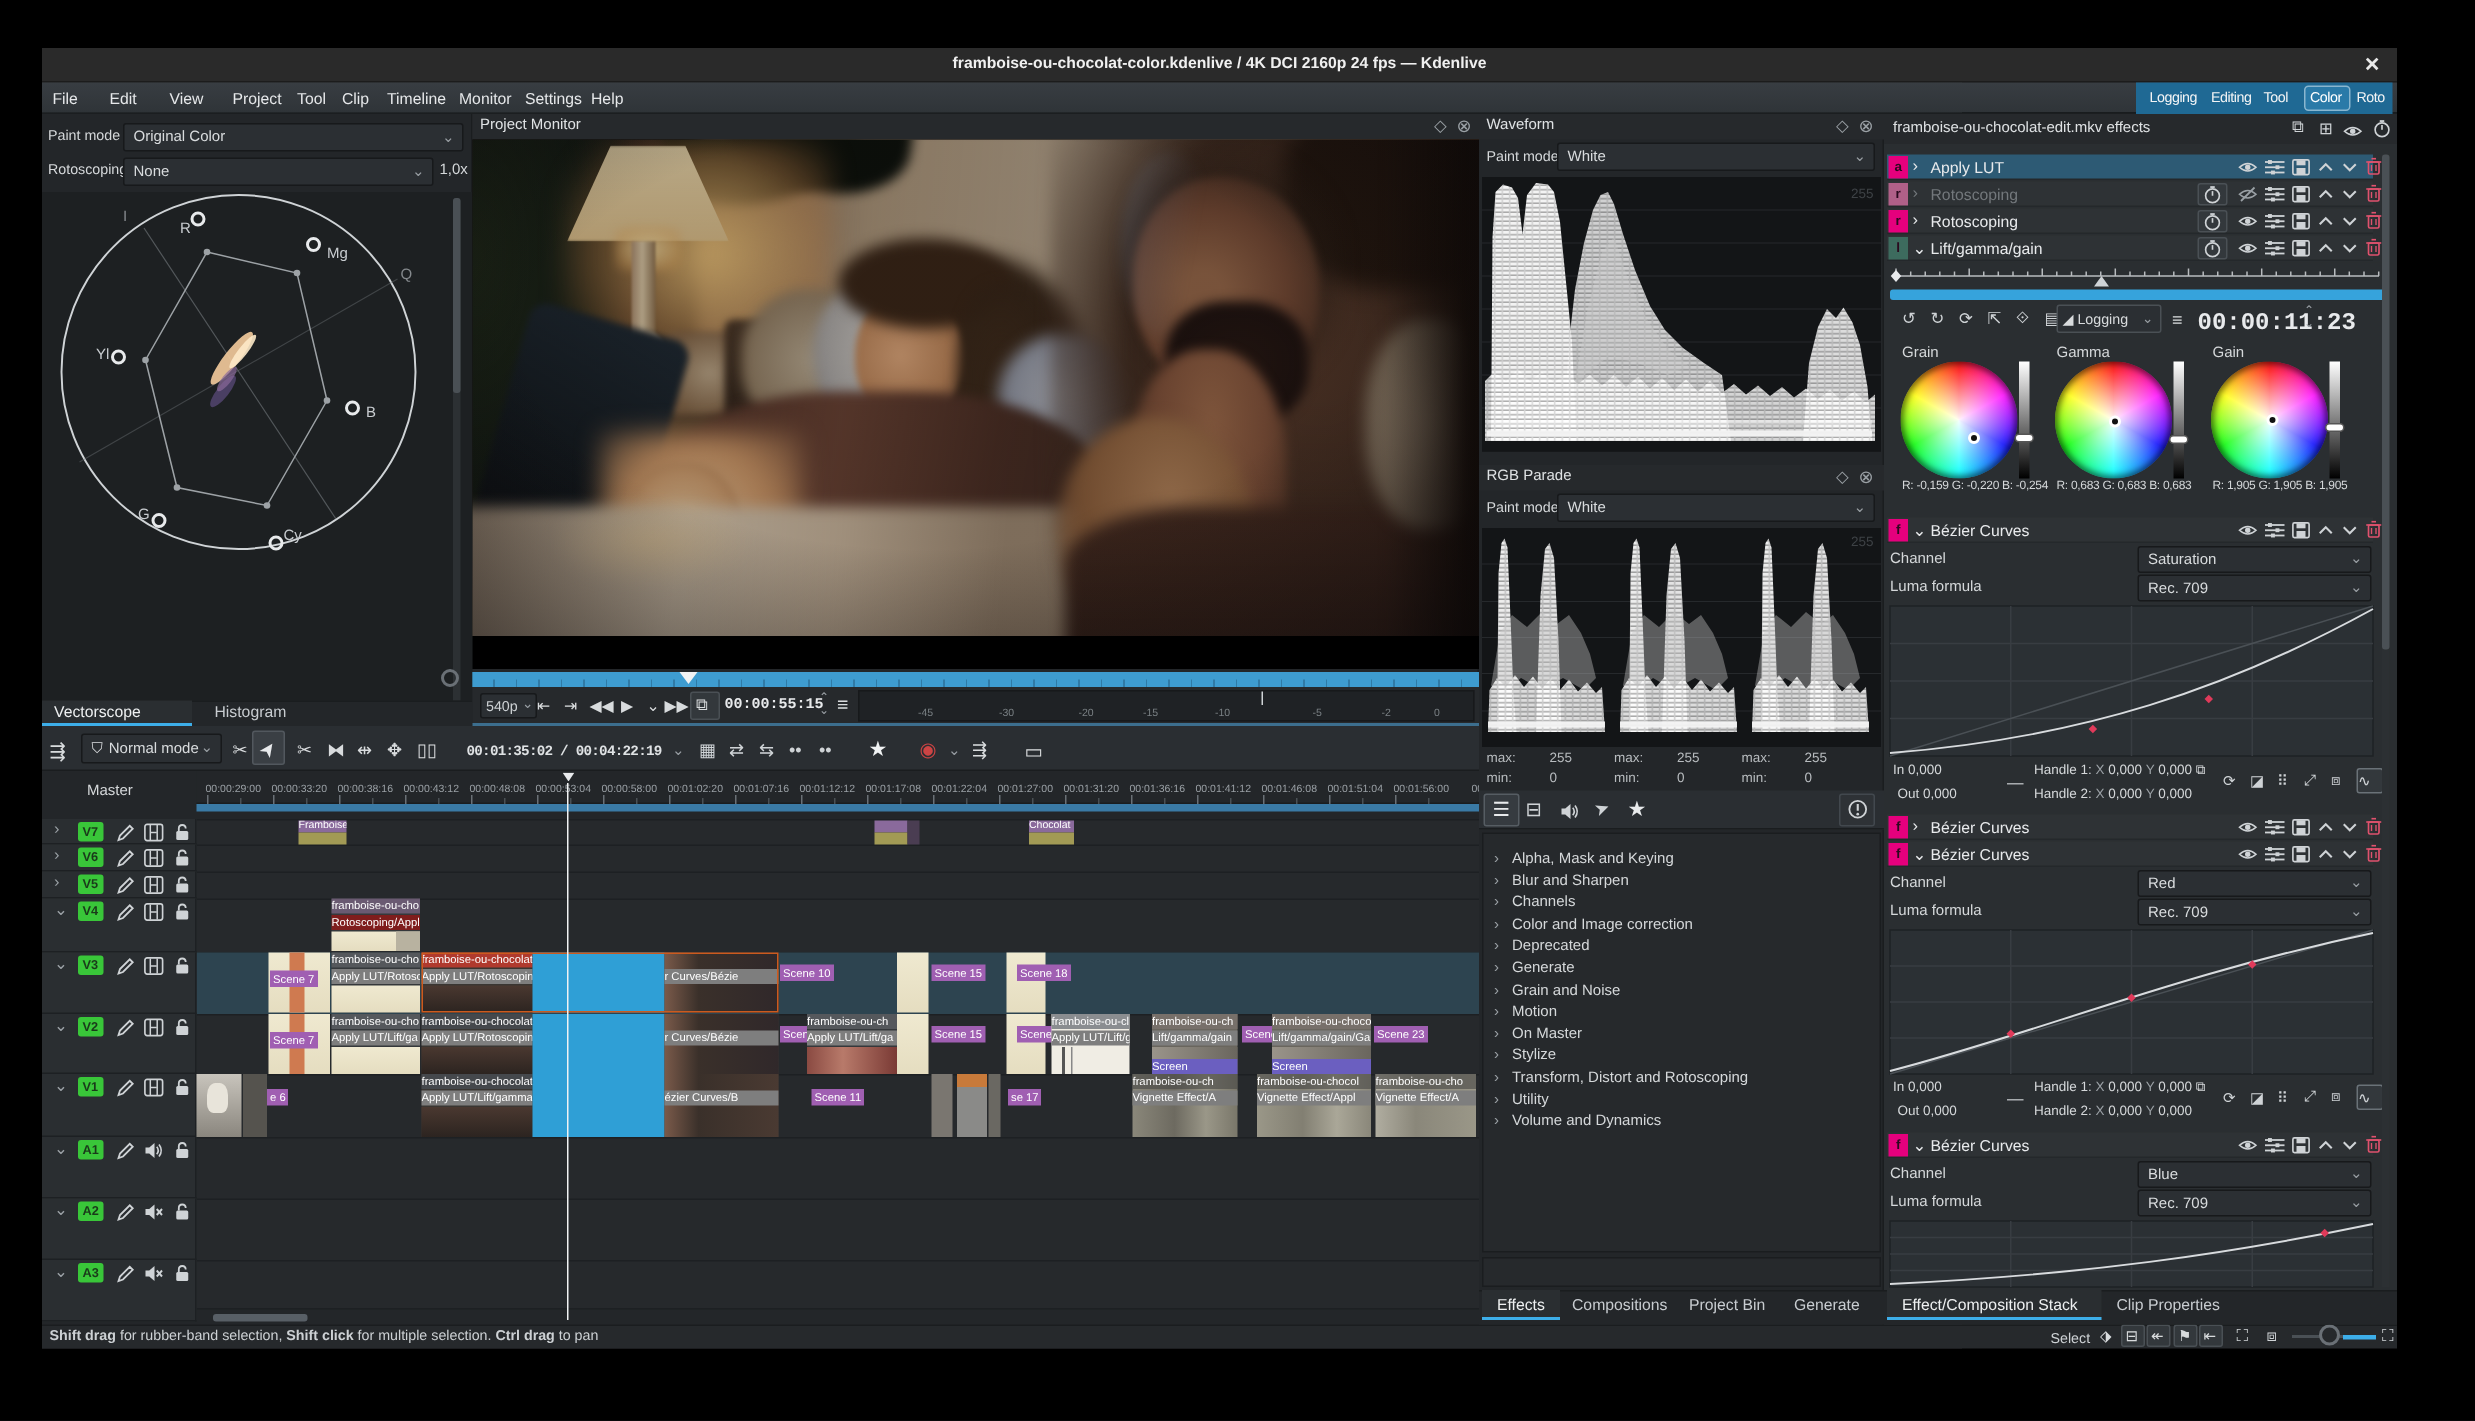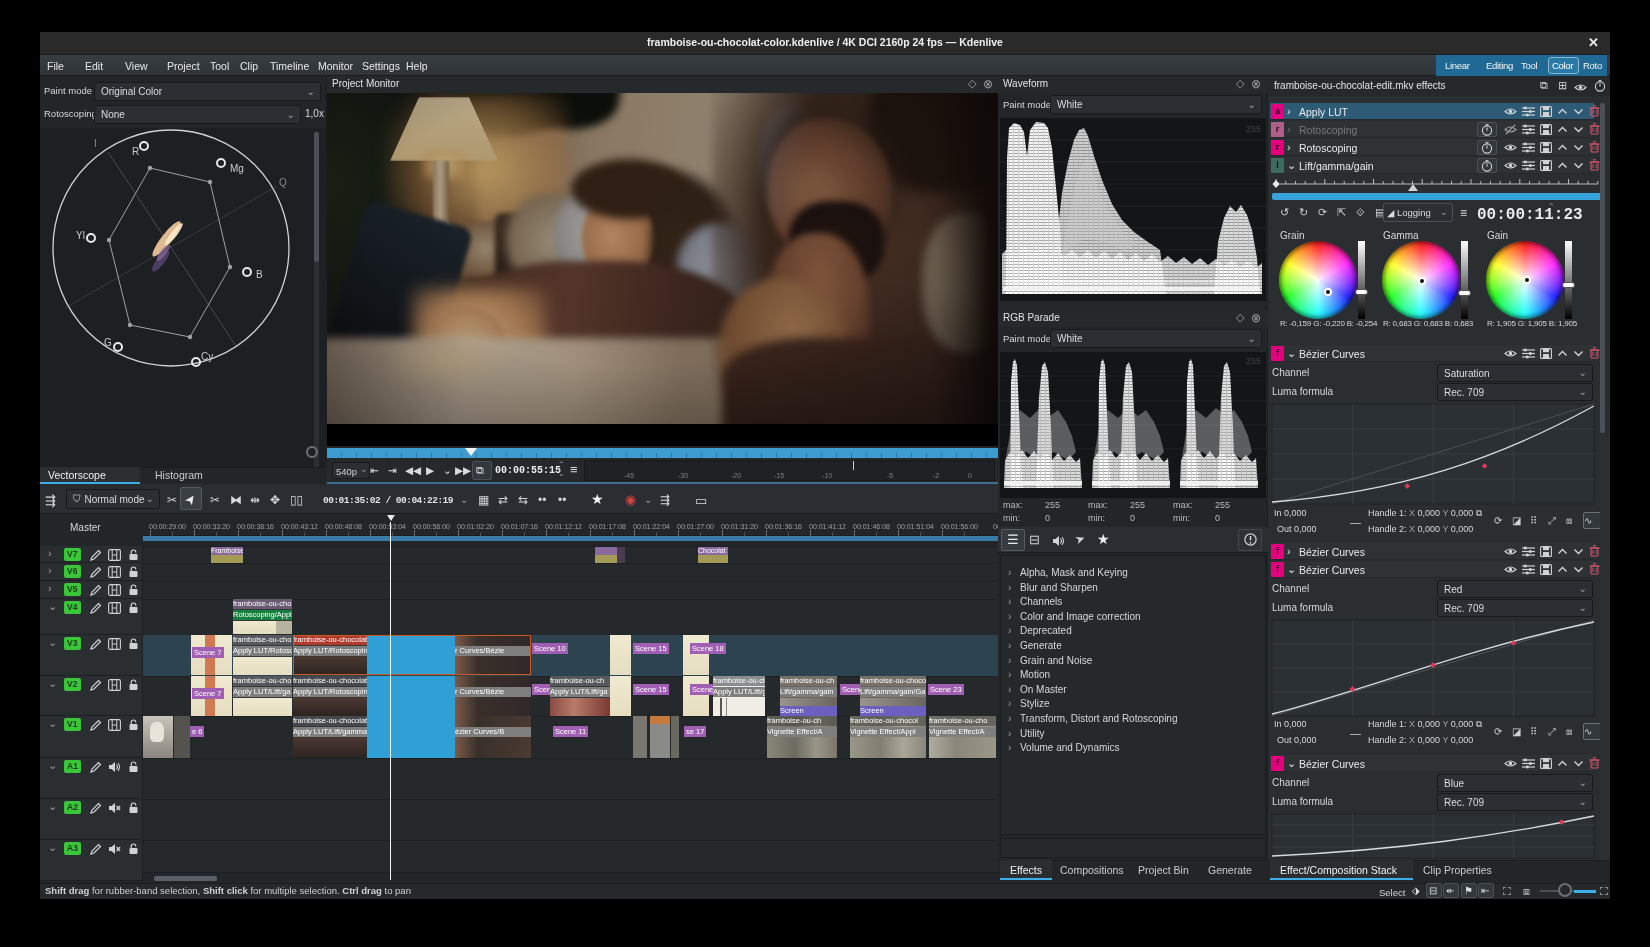--- a/index.html
+++ b/index.html
@@ -1,18 +1,18 @@
 <!DOCTYPE html>
 <html><head><meta charset="utf-8">
 <style>
 html,body{margin:0;padding:0;width:1650px;height:947px;background:#000;overflow:hidden;}
 *{box-sizing:border-box;}
 body{font-family:"Liberation Sans",sans-serif;color:#dfe3e6;-webkit-font-smoothing:antialiased;}
 .ab{position:absolute;}
-#win{position:absolute;left:40px;top:32px;width:1280px;height:867px;background:#242729;}
+#win{position:absolute;left:28px;top:32px;width:1280px;height:867px;background:#242729;}
 .combo{position:absolute;background:#2b2f33;border:1px solid #17191b;border-radius:2px;color:#d9dcde;
  font-size:10px;display:flex;align-items:center;padding:0 6px;}
 .combo .cv{position:absolute;right:5px;color:#9aa0a5;font-size:10px;top:50%;transform:translateY(-54%);}
 svg{position:absolute;overflow:visible;}
 </style></head><body>
 <div id="win">
 <div class="ab" style="left:0px;top:0px;width:1570px;height:23px;background:#2a2a2a;border-bottom:1px solid #1c1c1c;"></div>
 <div class="ab" style="left:0px;top:4px;font-size:10.5px;color:#f0f0f0;white-space:nowrap;width:1570px;text-align:center;font-weight:bold;">framboise-ou-chocolat-color.kdenlive / 4K DCI 2160p 24 fps — Kdenlive</div>
 <div class="ab" style="left:1548px;top:3px;font-size:13px;color:#e8e8e8;white-space:nowrap;font-weight:bold;">✕</div>
 <div class="ab" style="left:0px;top:23px;width:1570px;height:21px;background:linear-gradient(#383d42,#2f3438);border-bottom:1px solid #1b1e20;"></div>
@@ -20,21 +20,21 @@
 <div class="ab" style="left:45px;top:28px;font-size:10.5px;color:#e6e8ea;white-space:nowrap;">Edit</div>
 <div class="ab" style="left:85px;top:28px;font-size:10.5px;color:#e6e8ea;white-space:nowrap;">View</div>
 <div class="ab" style="left:127px;top:28px;font-size:10.5px;color:#e6e8ea;white-space:nowrap;">Project</div>
 <div class="ab" style="left:170px;top:28px;font-size:10.5px;color:#e6e8ea;white-space:nowrap;">Tool</div>
 <div class="ab" style="left:200px;top:28px;font-size:10.5px;color:#e6e8ea;white-space:nowrap;">Clip</div>
 <div class="ab" style="left:230px;top:28px;font-size:10.5px;color:#e6e8ea;white-space:nowrap;">Timeline</div>
 <div class="ab" style="left:278px;top:28px;font-size:10.5px;color:#e6e8ea;white-space:nowrap;">Monitor</div>
 <div class="ab" style="left:322px;top:28px;font-size:10.5px;color:#e6e8ea;white-space:nowrap;">Settings</div>
 <div class="ab" style="left:366px;top:28px;font-size:10.5px;color:#e6e8ea;white-space:nowrap;">Help</div>
 <div class="ab" style="left:1396px;top:23px;width:171px;height:21px;background:#1f6994;"></div>
-<div class="ab" style="left:1405px;top:28px;font-size:9.5px;color:#f2f4f5;white-space:nowrap;letter-spacing:-0.3px;">Linear</div>
+<div class="ab" style="left:1405px;top:28px;font-size:9.5px;color:#f2f4f5;white-space:nowrap;letter-spacing:-0.3px;">Logging</div>
 <div class="ab" style="left:1446px;top:28px;font-size:9.5px;color:#f2f4f5;white-space:nowrap;letter-spacing:-0.3px;">Editing</div>
 <div class="ab" style="left:1481px;top:28px;font-size:9.5px;color:#f2f4f5;white-space:nowrap;letter-spacing:-0.3px;">Tool</div>
 <div class="ab" style="left:1508px;top:25px;width:31px;height:17px;background:#2a7aa8;border:1px solid #8ab6cf;border-radius:3px;"></div>
 <div class="ab" style="left:1512px;top:28px;font-size:9.5px;color:#ffffff;white-space:nowrap;letter-spacing:-0.3px;">Color</div>
 <div class="ab" style="left:1543px;top:28px;font-size:9.5px;color:#f2f4f5;white-space:nowrap;letter-spacing:-0.3px;">Roto</div>
 <div class="ab" style="left:0px;top:44px;width:287px;height:408px;background:#232629;border-right:1px solid #1a1d1f;"></div>
 <div class="ab" style="left:4px;top:53px;font-size:9.5px;color:#d5d8da;white-space:nowrap;">Paint mode</div>
 <div class="ab combo" style="left:54px;top:50px;width:227px;height:19px;">Original Color<span class="cv">⌄</span></div>
 <div class="ab" style="left:4px;top:76px;font-size:9.5px;color:#d5d8da;white-space:nowrap;">Rotoscoping</div>
 <div class="ab combo" style="left:54px;top:73px;width:207px;height:19px;">None<span class="cv">⌄</span></div>
@@ -423,21 +423,21 @@
     </svg>
 <div class="ab" style="left:171px;top:515px;width:32px;height:8px;background:#8a6a9c;color:#fff;font-size:7px;line-height:8px;overflow:hidden;">Framboise</div>
 <div class="ab" style="left:171px;top:523px;width:32px;height:8px;background:#a29a55;"></div>
 <div class="ab" style="left:555px;top:515px;width:22px;height:8px;background:#8a6a9c;color:#fff;font-size:7px;line-height:8px;overflow:hidden;"></div>
 <div class="ab" style="left:555px;top:523px;width:22px;height:8px;background:#a29a55;"></div>
 <div class="ab" style="left:658px;top:515px;width:30px;height:8px;background:#8a6a9c;color:#fff;font-size:7px;line-height:8px;overflow:hidden;">Chocolat</div>
 <div class="ab" style="left:658px;top:523px;width:30px;height:8px;background:#a29a55;"></div>
 <div class="ab" style="left:577px;top:515px;width:8px;height:16px;background:#4a3d52;"></div>
 <div class="ab" style="left:193px;top:567px;width:59px;height:35px;background:#35383b;"></div>
 <div class="ab" style="left:193px;top:567px;width:59px;height:10px;background:#6a5a72;color:#fff;font-size:7.5px;line-height:10px;white-space:nowrap;overflow:hidden;">framboise-ou-cho</div>
-<div class="ab" style="left:193px;top:578px;width:59px;height:10px;background:#15803d;color:#fff;font-size:7.5px;line-height:10px;white-space:nowrap;overflow:hidden;">Rotoscoping/Appl</div>
+<div class="ab" style="left:193px;top:578px;width:59px;height:10px;background:#7f1d1d;color:#fff;font-size:7.5px;line-height:10px;white-space:nowrap;overflow:hidden;">Rotoscoping/Appl</div>
 <div class="ab" style="left:193px;top:589px;width:59px;height:13px;background:linear-gradient(#efe9d0,#e5ddc0);"></div>
 <div class="ab" style="left:236px;top:589px;width:16px;height:13px;background:#b8b2a0;"></div>
 <div class="ab" style="left:151px;top:603px;width:41px;height:40px;background:linear-gradient(#efe9d0,#e5ddc0);"></div>
 <div class="ab" style="left:165px;top:603px;width:10px;height:40px;background:#cf7a50;"></div>
 <div class="ab" style="left:152px;top:615px;background:#a05fb2;color:#fff;font-size:7.5px;padding:0px 2px;line-height:11px;">Scene 7</div>
 <div class="ab" style="left:193px;top:603px;width:59px;height:40px;background:#35383b;"></div>
 <div class="ab" style="left:193px;top:603px;width:59px;height:10px;background:#55585c;color:#fff;font-size:7.5px;line-height:10px;white-space:nowrap;overflow:hidden;">framboise-ou-cho</div>
 <div class="ab" style="left:193px;top:614px;width:59px;height:10px;background:#7e7e7e;color:#fff;font-size:7.5px;line-height:10px;white-space:nowrap;overflow:hidden;">Apply LUT/Rotosc</div>
 <div class="ab" style="left:193px;top:625px;width:59px;height:18px;background:linear-gradient(#efe9d0,#e5ddc0);"></div>
 <div class="ab" style="left:253px;top:603px;width:238px;height:40px;background:#3a3632;"></div>

